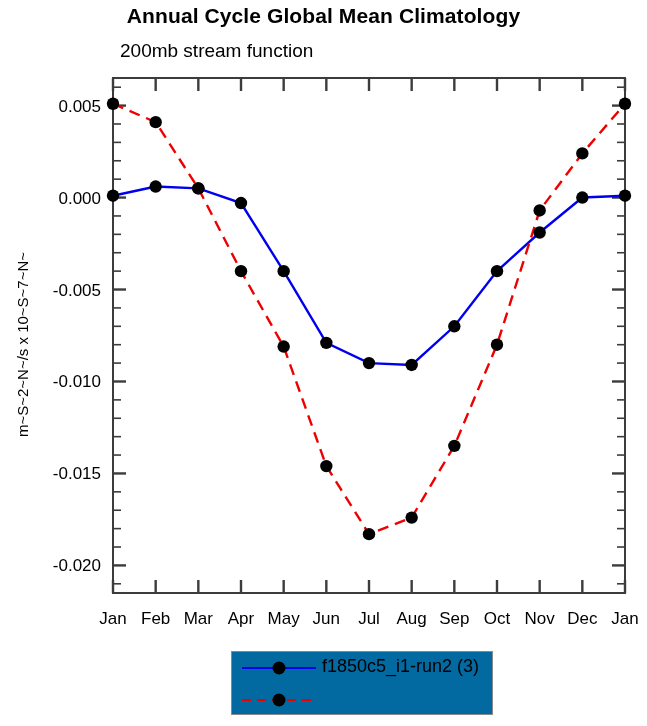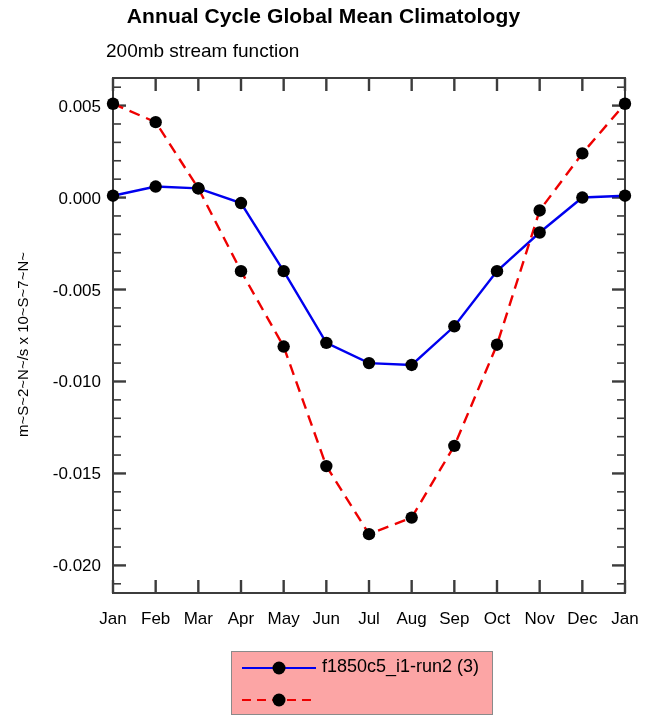--- a/index.html
+++ b/index.html
@@ -25,21 +25,21 @@
     position: absolute;
     left: 0; top: 4px;
     width: 647px;
     text-align: center;
     font-size: 21px;
     font-weight: bold;
     letter-spacing: 0.1px;
   }
   .chart-subtitle {
     position: absolute;
-    left: 106px; top: 40px;
+    left: 120px; top: 40px;
     font-size: 19px;
     font-weight: normal;
   }
   .ylabel {
     position: absolute;
     left: -188px;
     top: 336px;
     width: 420px;
     text-align: center;
     font-size: 15px;
@@ -61,21 +61,21 @@
     font-size: 17px;
     fill: #000000;
   }
   .legend-box {
     position: absolute;
     left: 231px;
     top: 651px;
     width: 262px;
     height: 64px;
     border: 1px solid #8a8a8a;
-    background: #fca5a5;
+    background: #0369a1;
     box-sizing: border-box;
   }
   .legend-row {
     position: absolute;
     left: 0;
     width: 262px;
     height: 32px;
   }
   .legend-row.r0 { top: 0px; }
   .legend-row.r1 { top: 32px; }

